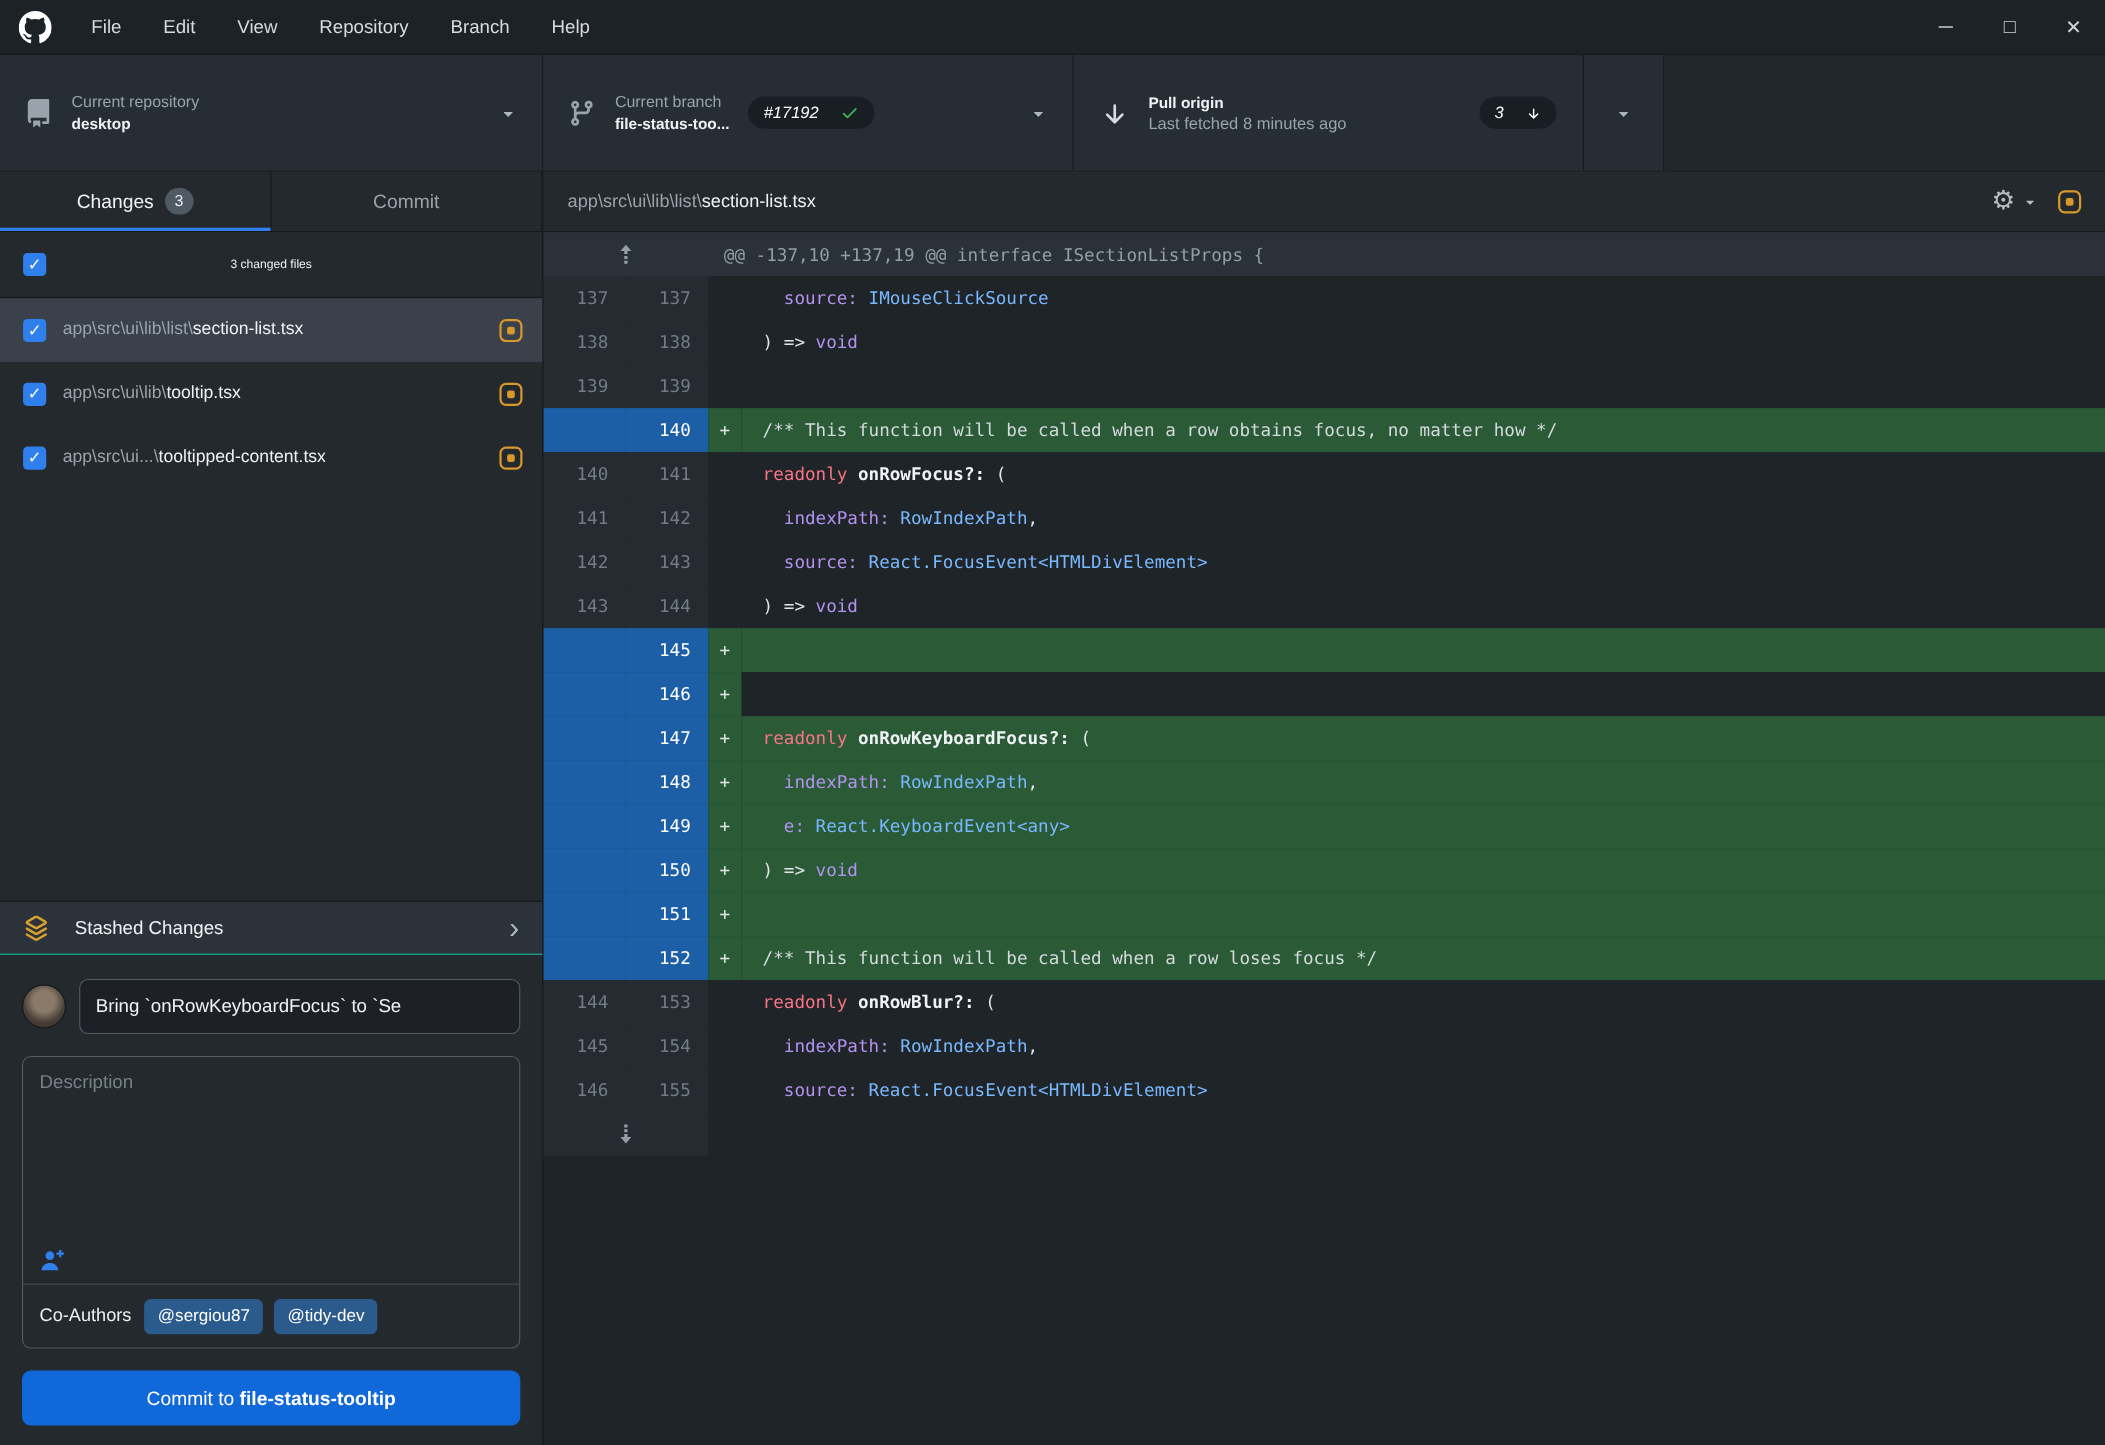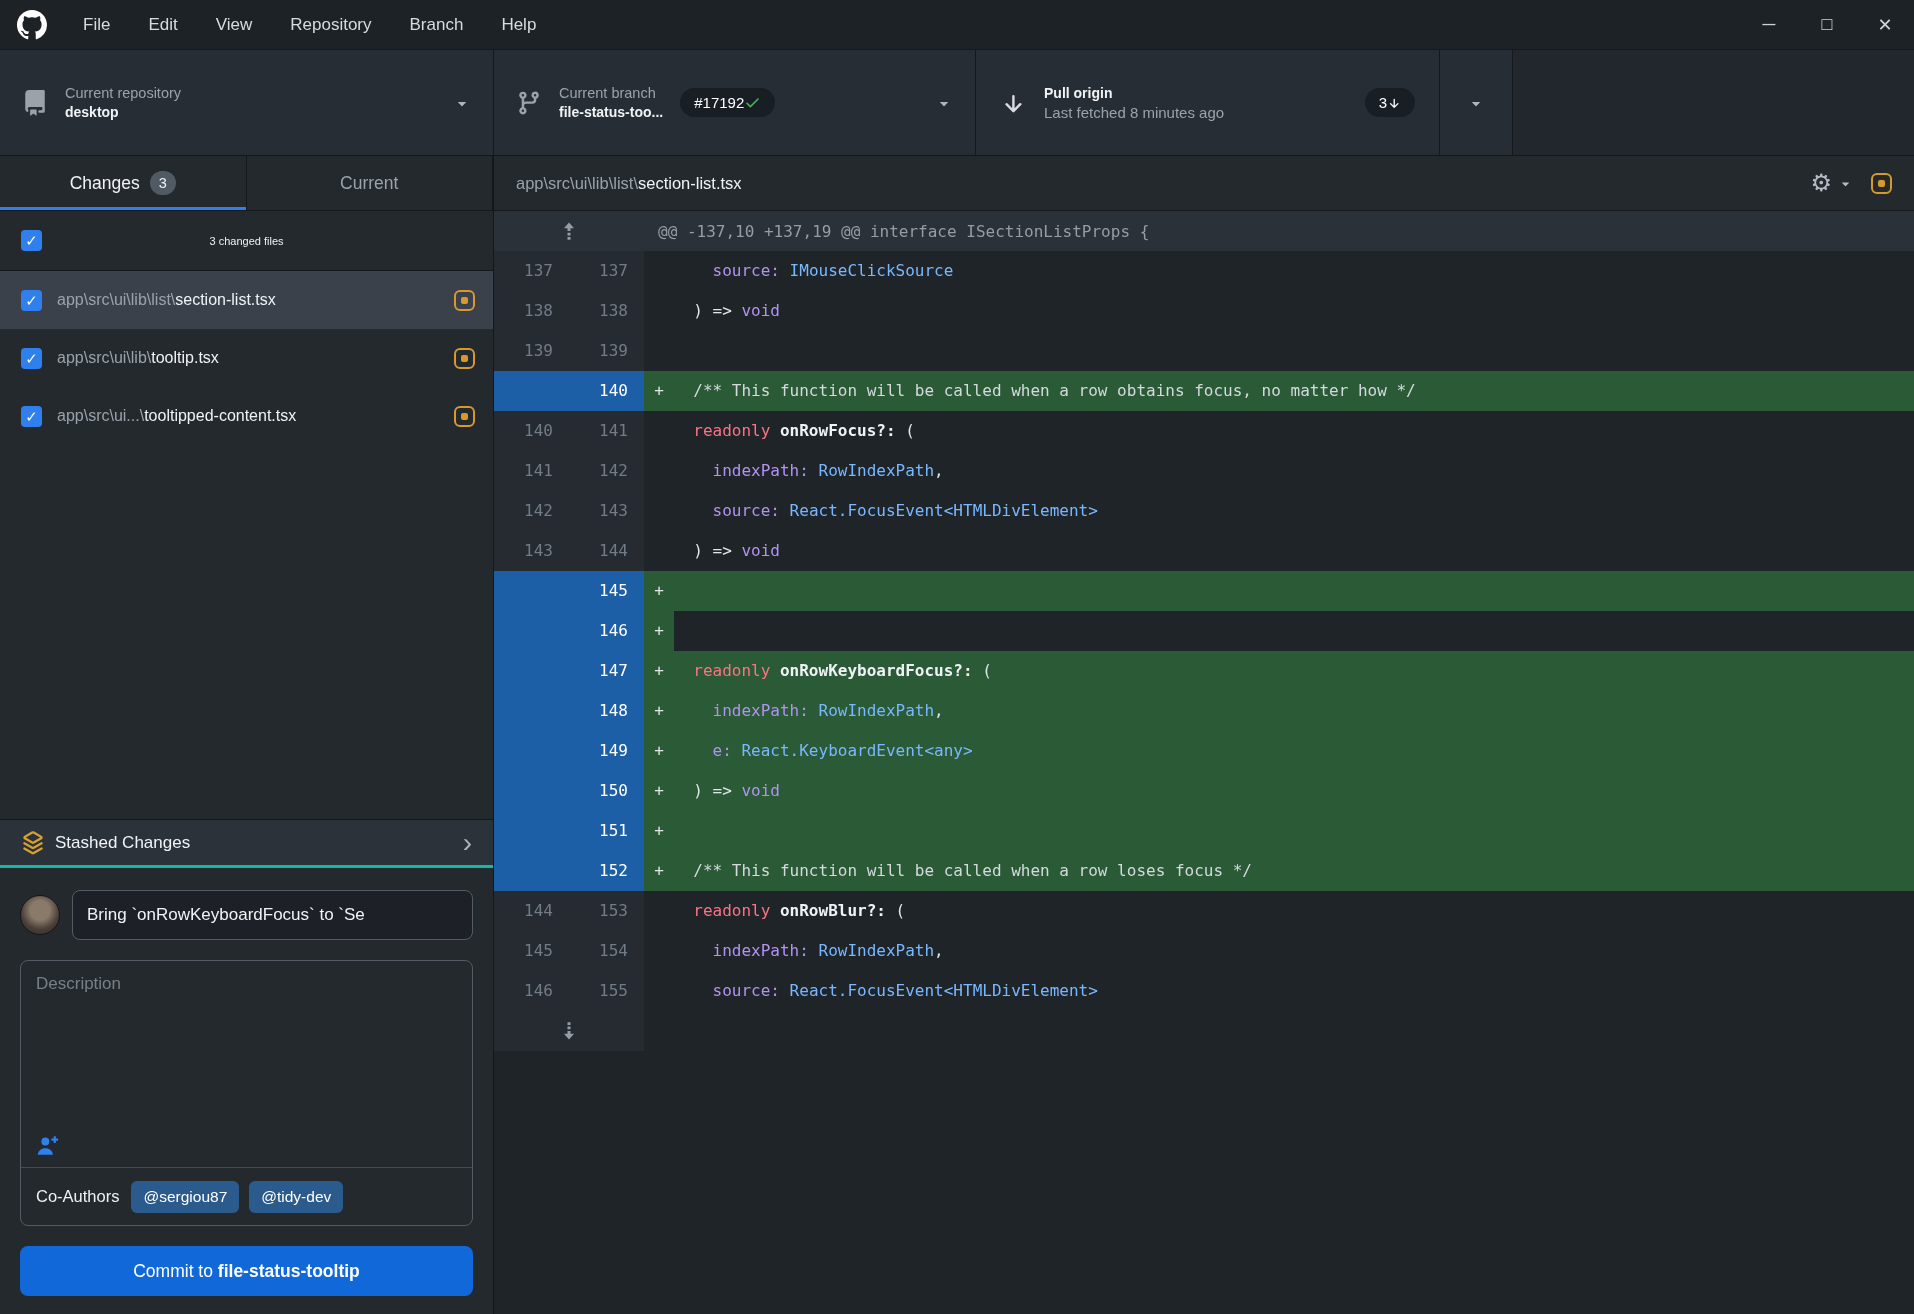--- a/index.html
+++ b/index.html
@@ -21,21 +21,21 @@
   .tb-branch { width:482px; padding:0 22px; gap:17px; }
   .tb-pull { width:464px; padding:0 24px; gap:18px; }
   .tb-dd { width:73px; justify-content:center; }
   .tb-rest { flex:1; background:#22272d; }
   .tb-icon { color:#9aa3ab; flex:0 0 auto; display:flex; }
   .tb-text { display:flex; flex-direction:column; gap:3px; min-width:0; }
   .tb-label { font-size:14.5px; color:#9aa3ab; white-space:nowrap; }
   .tb-value { font-size:14px; font-weight:bold; color:#f0f3f6; white-space:nowrap; }
   .tb-sub { font-size:15px; color:#9aa3ab; white-space:nowrap; }
   .spacer { flex:1; }
-  .pill { background:#191e24; border-radius:15px; padding:6px 14px; font-size:15px; color:#fff; display:flex; align-items:center; gap:0; white-space:nowrap; }
+  .pill { background:#191e24; border-radius:15px; padding:6px 14px; font-size:15px; color:#fff; display:flex; align-items:center; gap:20px; white-space:nowrap;font-style:italic; }
   .chev { color:#aeb6bd; display:flex; }
 
   
   .content { flex:1; display:flex; min-height:0; }
 
   
   .sidebar { flex:0 0 494px; width:494px; background:#24292e; display:flex; flex-direction:column; border-right:1px solid #141619; }
   .tabs { flex:0 0 55px; display:flex; border-bottom:1px solid #15181c; }
   .tab { flex:1; background:#24292e; border:none; border-right:1px solid #15181c; color:#9aa3ab; font-family:inherit; font-size:17.5px; display:flex; align-items:center; justify-content:center; gap:10px; position:relative; }
   .tab.active { color:#f0f3f6; }
@@ -50,21 +50,21 @@
   .file-row { height:58px; display:flex; align-items:center; gap:15px; padding:0 18px 0 21px; }
   .file-row.selected { background:#3a414b; }
   .file-path { font-size:16px; white-space:nowrap; overflow:hidden; }
   .path-dir { color:#9aa3ab; }
   .path-name { color:#f0f3f6; }
   .status-modified { width:21px; height:21px; border:2.5px solid #d7982c; border-radius:6px; position:relative; margin-left:auto; flex:0 0 auto; }
   .status-modified::after { content:""; position:absolute; left:50%; top:50%; width:7px; height:7px; margin:-3.5px 0 0 -3.5px; border-radius:2px; background:#d7982c; }
 
   .sb-spacer { flex:1; }
 
-  .stashed { flex:0 0 49px; background:#2b323a; border-top:1px solid #15181c; border-bottom:3px solid #14b8a6; display:flex; align-items:center; gap:10px; padding:0 21px; color:#f0f3f6; font-size:17px; border-left:none; border-right:none; font-family:inherit; text-align:right; }
+  .stashed { flex:0 0 49px; background:#2b323a; border-top:1px solid #15181c; border-bottom:1px solid #14b8a6; display:flex; align-items:center; gap:23px; padding:0 21px; color:#f0f3f6; font-size:17px; border-left:none; border-right:none; font-family:inherit; text-align:right; }
   .stash-chev { margin-left:auto; color:#aeb6bd; font-size:28px; line-height:1; }
 
   .commit-area { padding:22px 20px 18px; display:flex; flex-direction:column; }
   .summary-row { display:flex; align-items:center; gap:12px; }
   .avatar { width:40px; height:40px; border-radius:50%; flex:0 0 auto; background:radial-gradient(circle at 50% 38%, #8a7a6a 0 32%, #4a4038 62%, #2a2622 100%); border:1px solid #15181c; }
   .summary-input { flex:1; height:50px; background:#1d2127; border:1px solid #545b64; border-radius:8px; color:#f0f3f6; font-size:17px; font-family:inherit; padding:0 14px; min-width:0; }
   .desc-box { margin-top:20px; border:1px solid #545b64; border-radius:8px; background:#24292e; overflow:hidden; }
   .desc-area { height:206px; position:relative; padding:13px 15px; }
   textarea.desc-input { width:100%; height:100%; background:transparent; border:none; resize:none; color:#f0f3f6; font-family:inherit; font-size:17px; outline:none; }
   textarea.desc-input::placeholder { color:#768088; }
@@ -197,21 +197,21 @@
 
   <div class="content">
 
     <aside class="sidebar">
       <div class="tabs">
           <button class="tab active">
             <span>Changes</span>
             <span class="tab-badge">3</span>
           </button>
           <button class="tab">
-            <span>Current</span>
+            <span>Commit</span>
           </button>
         </div>
 
       <div class="files-header">
         <span class="files-header-label">3 changed files</span>
         <span class="checkbox">✓</span>
       </div>
 
       <div class="file-list">
           <div class="file-row selected">

